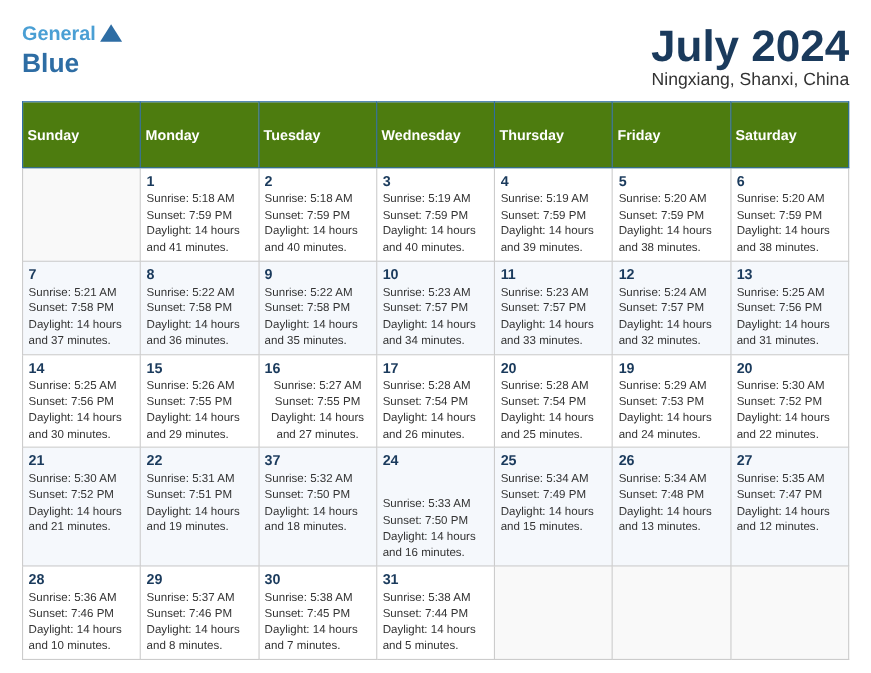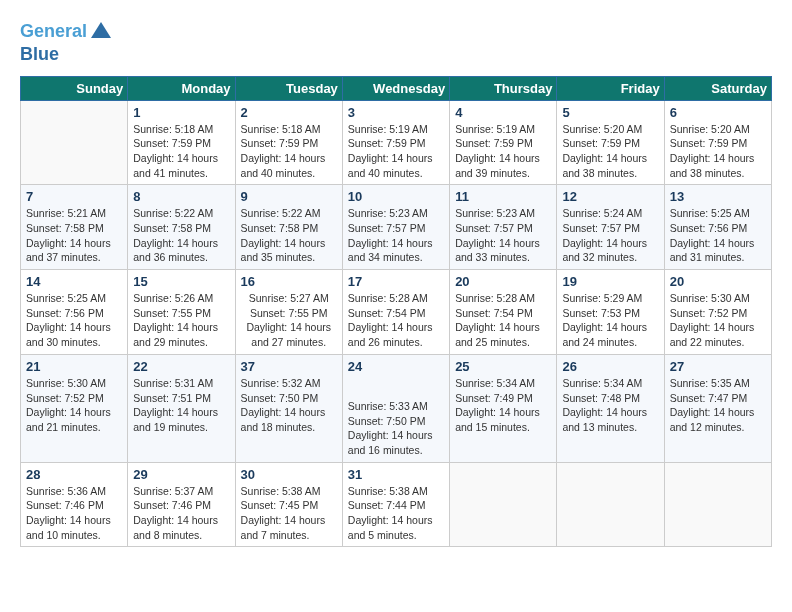--- a/index.html
+++ b/index.html
@@ -46,25 +46,25 @@
     .location {
       font-size: 16px;
       color: #333;
     }
     table {
       width: 100%;
       border-collapse: collapse;
       table-layout: fixed;
     }
     thead tr th {
-      background-color: #0f766e;
+      background-color: #4d7c0f;
       color: #fff;
       font-size: 13px;
-      padding: 4px 4px;
-      text-align: right;
+      padding: 22px 4px;
+      text-align: left;
       border: 1px solid #2e6da4;
     }
     tbody tr td {
       border: 1px solid #ccc;
       vertical-align: top;
       padding: 4px 5px;
       font-size: 11px;
       color: #222;
       height: 80px;
     }
@@ -94,24 +94,28 @@
 <body>
 
 <div class="header">
   <div class="logo">
     <div>
       <div style="display:flex;align-items:center;">
         <div class="logo-text">
           <span>General</span><svg class="logo-icon" viewBox="0 0 24 24" fill="none" xmlns="http://www.w3.org/2000/svg" style="display:inline-block;vertical-align:middle;">
               <polygon points="12,2 22,18 2,18" fill="#2e6da4"></polygon>
             </svg>
-          <br><span style="color:#2e6da4;font-size:18px;font-weight:bold;">Blue</span>
+          <br><span style="color:#2e6da4;font-size:24px;font-weight:bold;">Blue</span>
         </div>
       </div>
     </div>
+  </div>
+  <div class="title-block">
+    <div class="month-title">July 2024</div>
+    <div class="location">Ningxiang, Shanxi, China</div>
   </div>
 </div>
 
 <table>
   <thead>
     <tr>
     <th>Sunday</th>
         <th>Monday</th>
         <th>Tuesday</th>
         <th>Wednesday</th>

